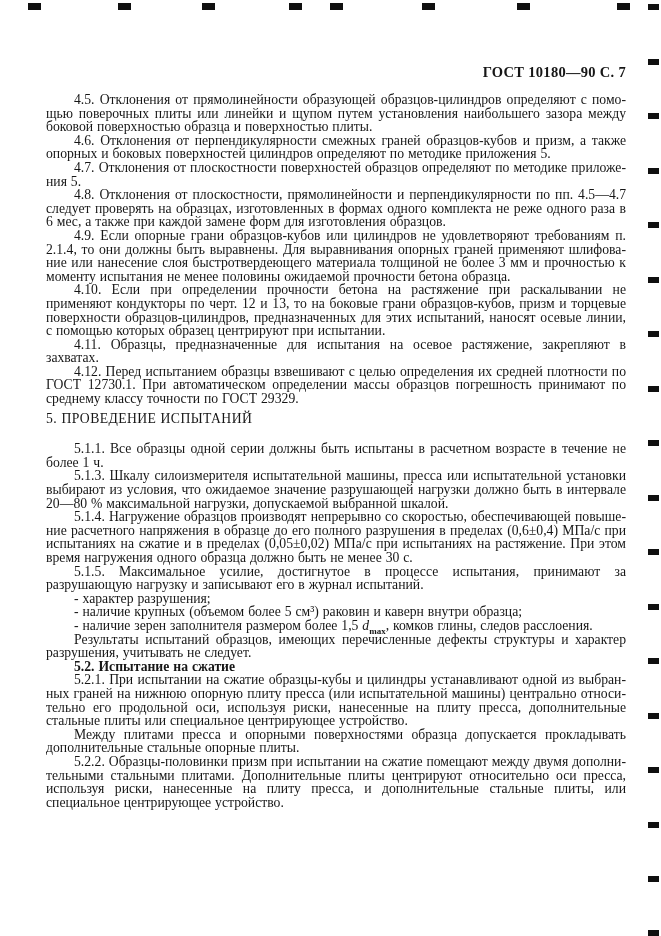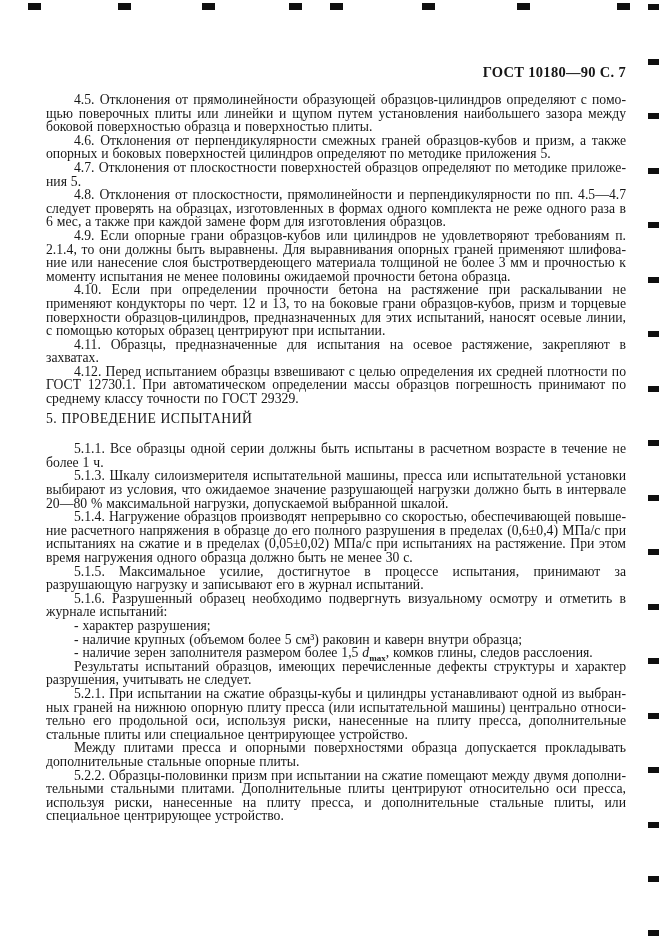--- a/index.html
+++ b/index.html
@@ -97,27 +97,27 @@
       <p>4.10. Если при определении прочности бетона на растяжение при раскалывании не применяют кондукторы по черт. 12 и 13, то на боковые грани образцов-кубов, призм и торцевые поверхности образцов-цилиндров, предназначенных для этих испытаний, наносят осевые линии, с помощью которых образец центрируют при испытании.</p>
       <p>4.11. Образцы, предназначенные для испытания на осевое растяжение, закрепляют в захватах.</p>
       <p>4.12. Перед испытанием образцы взвешивают с целью определения их средней плотности по ГОСТ 12730.1. При автоматическом определении массы образцов погрешность принимают по среднему классу точности по ГОСТ 29329.</p>
 
       <p class="sec-heading">5. ПРОВЕДЕНИЕ ИСПЫТАНИЙ</p>
 
       <p>5.1.1. Все образцы одной серии должны быть испытаны в расчетном возрасте в течение не более 1 ч.</p>
       <p>5.1.3. Шкалу силоизмерителя испытательной машины, пресса или испытательной установки выбирают из условия, что ожидаемое значение разрушающей нагрузки должно быть в интервале 20—80 % максимальной нагрузки, допускаемой выбранной шкалой.</p>
       <p>5.1.4. Нагружение образцов производят непрерывно со скоростью, обеспечивающей повыше­ние расчетного напряжения в образце до его полного разрушения в пределах (0,6±0,4) МПа/с при испытаниях на сжатие и в пределах (0,05±0,02) МПа/с при испытаниях на растяжение. При этом время нагружения одного образца должно быть не менее 30 с.</p>
       <p>5.1.5. Максимальное усилие, достигнутое в процессе испытания, принимают за разрушающую нагрузку и записывают его в журнал испытаний.</p>
-      <p>5.1.6. Разрушенный образец необходимо подвергнуть визуальному осмотру и отметить в журнале испытаний:</p>
 
       <p>- характер разрушения;</p>
       <p>- наличие крупных (объемом более 5 см³) раковин и каверн внутри образца;</p>
       <p><span>- наличие зерен заполнителя размером более 1,5 </span><span class="var">d</span><sub>max</sub><span>, комков глины, следов расслоения.</span></p>
 
       <p>Результаты испытаний образцов, имеющих перечисленные дефекты структуры и характер разрушения, учитывать не следует.</p>
 
+      <p class="subhead">5.2. Испытание на сжатие</p>
       <p>5.2.1. При испытании на сжатие образцы-кубы и цилиндры устанавливают одной из выбран­ных граней на нижнюю опорную плиту пресса (или испытательной машины) центрально относи­тельно его продольной оси, используя риски, нанесенные на плиту пресса, дополнительные стальные плиты или специальное центрирующее устройство.</p>
       <p>Между плитами пресса и опорными поверхностями образца допускается прокладывать допол­нительные стальные опорные плиты.</p>
       <p>5.2.2. Образцы-половинки призм при испытании на сжатие помещают между двумя дополни­тельными стальными плитами. Дополнительные плиты центрируют относительно оси пресса, используя риски, нанесенные на плиту пресса, и дополнительные стальные плиты, или специальное центрирующее устройство.</p>
 
     </div>
   </div>
 </div>
 
 </body></html>

